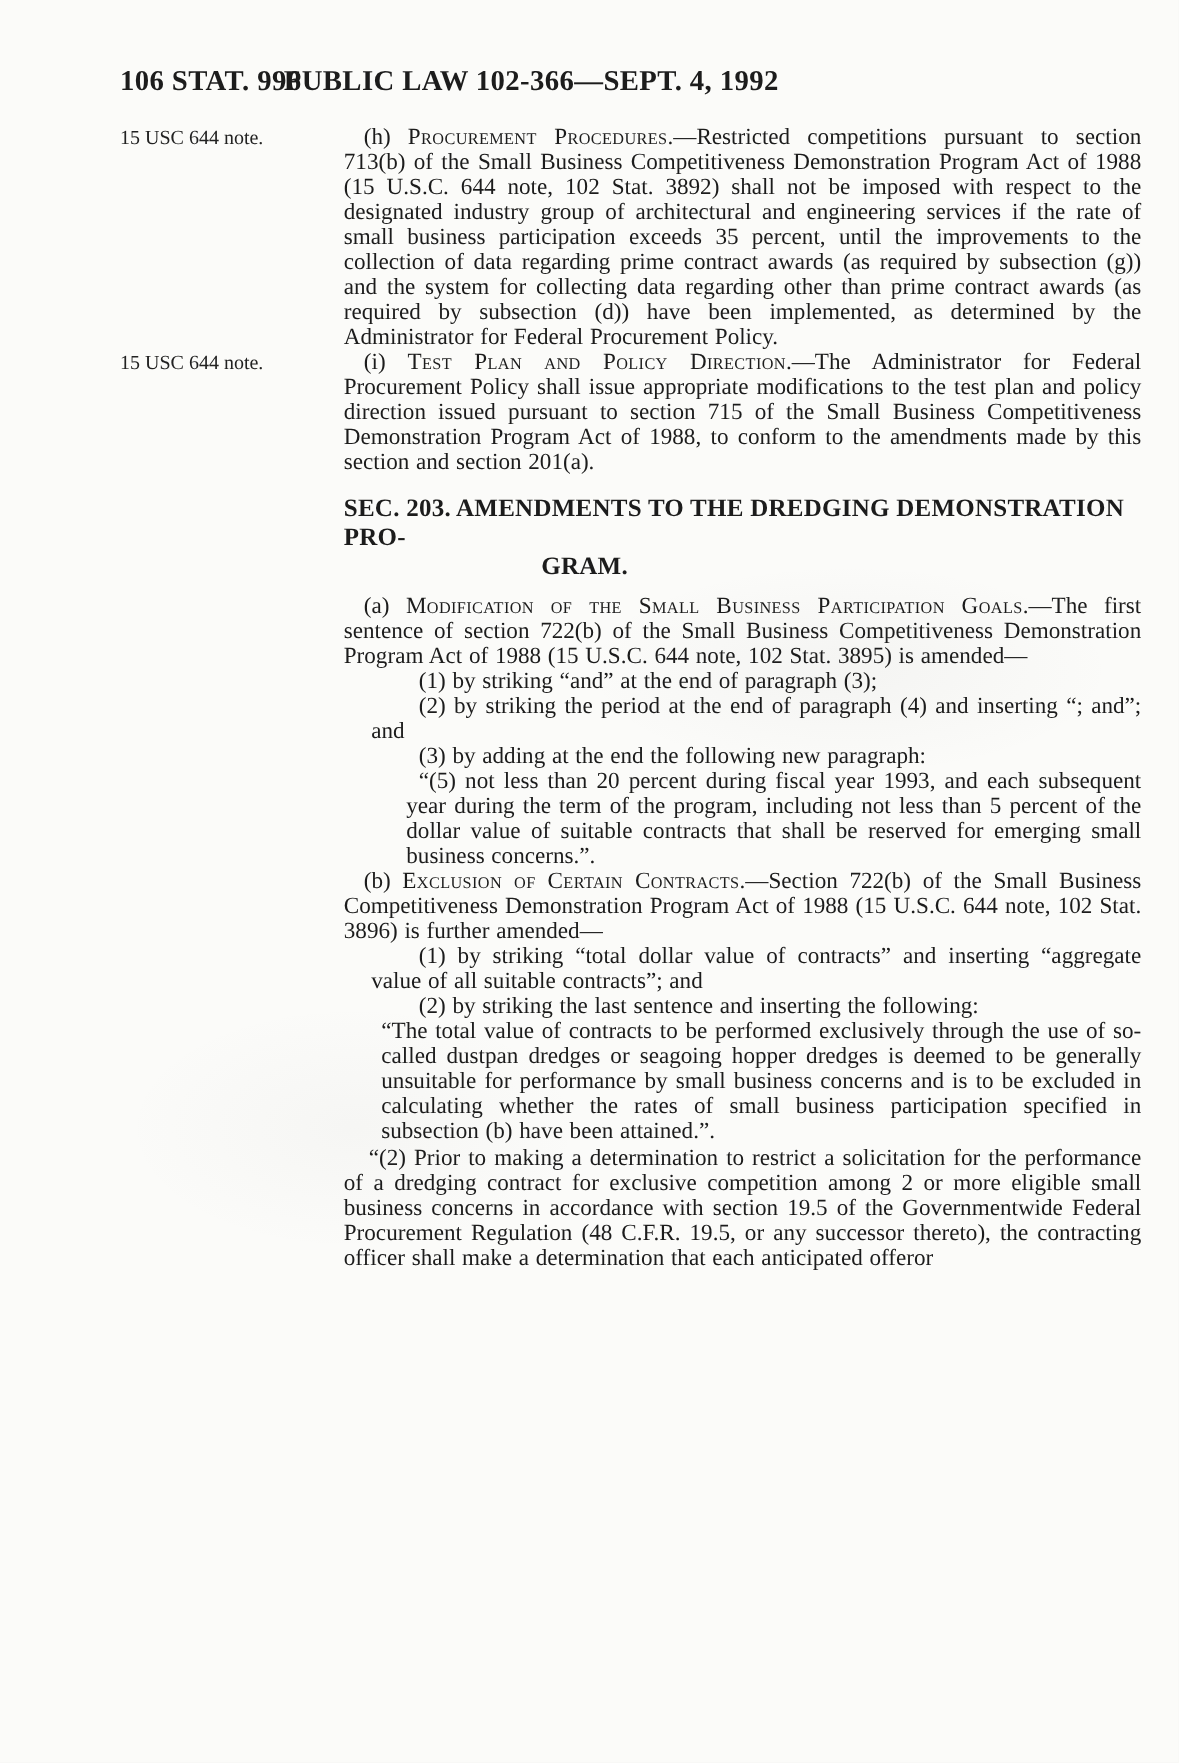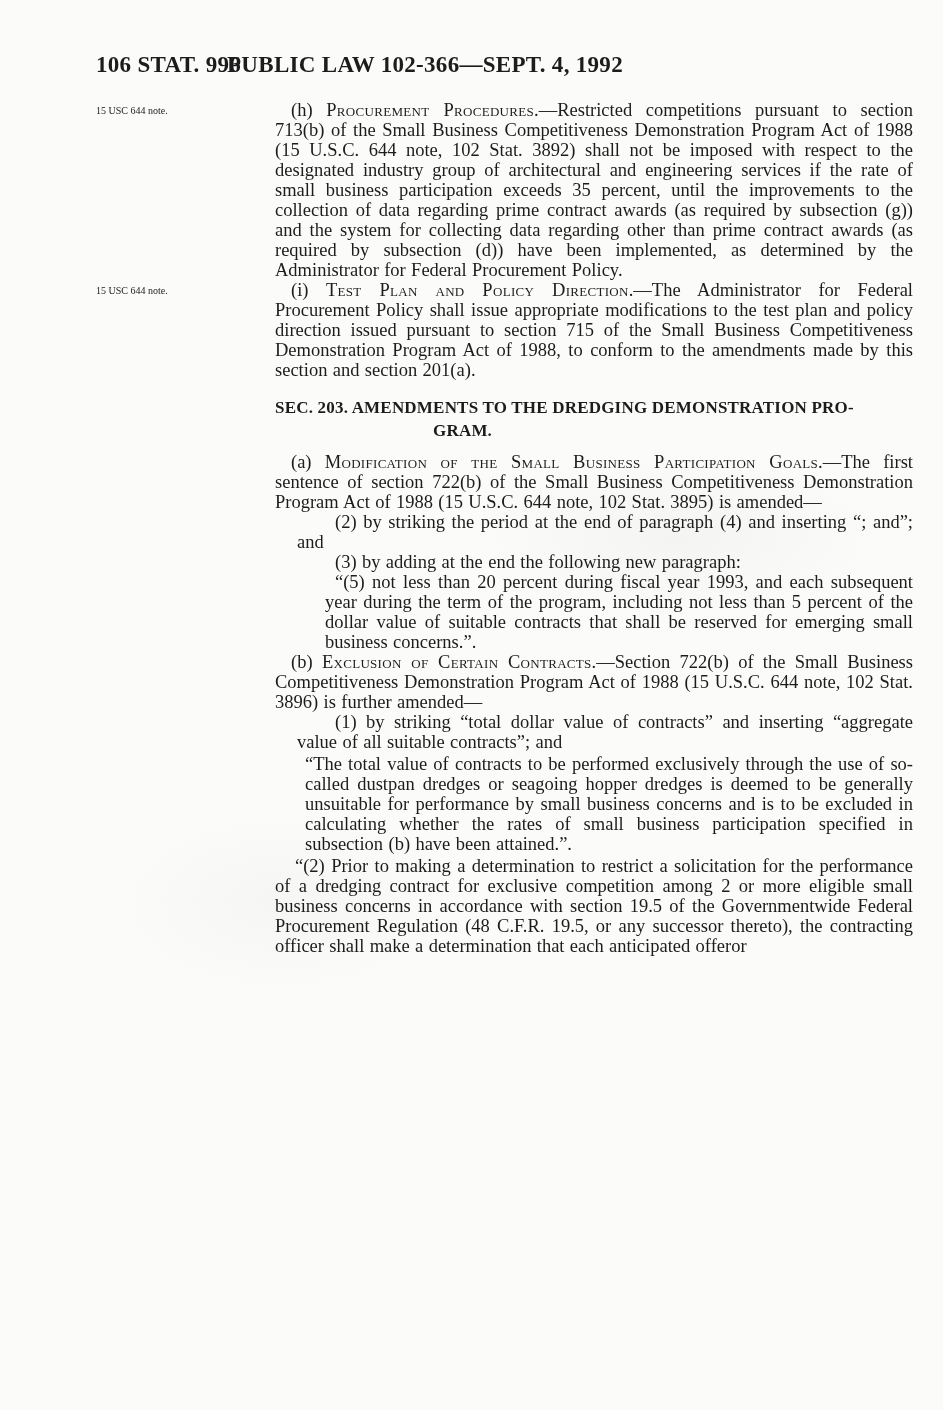--- a/index.html
+++ b/index.html
@@ -31,42 +31,42 @@
     white-space:nowrap;
   }
   .title-cell{
     width:638px;flex:none;
     font-weight:bold;font-size:23px;letter-spacing:0.3px;
     white-space:nowrap;
   }
   .block-row{display:flex;align-items:flex-start;}
   .note-col{
     width:131px;flex:none;
-    font-size:10px;line-height:17px;
+    font-size:16px;line-height:17px;
     padding-top:2px;
     color:#222;
   }
   .text-col{width:638px;flex:none;margin-left:48px;}
   .text-col p{
     margin:0;
     font-size:18.5px;
     line-height:20px;
     text-align:justify;
     word-spacing:0.04em;
     hyphens:auto;
   }
   p.subsection{text-indent:16px;}
   p.item{margin-left:22px;text-indent:38px;}
   p.quote-item{margin-left:50px;text-indent:10px;}
   p.quote-flush{margin-left:30px;text-indent:0;}
   p.quote-para{text-indent:20px;}
   .heading-block{margin:16px 0 10px 0;}
   .heading-block .hline{
     font-weight:bold;
-    font-size:17px;
+    font-size:20px;
     line-height:23px;
     text-align:left;
     text-indent:0;
     letter-spacing:0.2px;
   }
   .heading-block .hline.cont{padding-left:158px;}
   .smallcaps{font-variant:small-caps;letter-spacing:0.3px;}
 </style>
 </head>
 <body>
@@ -102,20 +102,26 @@
       </div>
       <div class="block-row">
         <div class="note-col"></div>
         <div class="text-col">
           <p class="subsection"><span>(a) </span><span class="smallcaps">Modification of the Small Business Participation Goals</span><span>.—The first sentence of section 722(b) of the Small Business Competitiveness Demonstration Program Act of 1988 (15 U.S.C. 644 note, 102 Stat. 3895) is amended—</span></p>
         </div>
       </div>
       <div class="block-row">
         <div class="note-col"></div>
         <div class="text-col">
+          <p class="item"><span>(1) by striking “and” at the end of paragraph (3);</span></p>
+        </div>
+      </div>
+      <div class="block-row">
+        <div class="note-col"></div>
+        <div class="text-col">
           <p class="item"><span>(2) by striking the period at the end of paragraph (4) and inserting “; and”; and</span></p>
         </div>
       </div>
       <div class="block-row">
         <div class="note-col"></div>
         <div class="text-col">
           <p class="item"><span>(3) by adding at the end the following new paragraph:</span></p>
         </div>
       </div>
       <div class="block-row">
@@ -131,20 +137,23 @@
         </div>
       </div>
       <div class="block-row">
         <div class="note-col"></div>
         <div class="text-col">
           <p class="item"><span>(1) by striking “total dollar value of contracts” and inserting “aggregate value of all suitable contracts”; and</span></p>
         </div>
       </div>
       <div class="block-row">
         <div class="note-col"></div>
+        <div class="text-col">
+          <p class="item"><span>(2) by striking the last sentence and inserting the following:</span></p>
+        </div>
       </div>
       <div class="block-row">
         <div class="note-col"></div>
         <div class="text-col">
           <p class="quote-flush"><span>“The total value of contracts to be performed exclusively through the use of so-called dustpan dredges or seagoing hopper dredges is deemed to be generally unsuitable for performance by small business concerns and is to be excluded in calculating whether the rates of small business participation specified in subsection (b) have been attained.”.</span></p>
         </div>
       </div>
       <div class="block-row">
         <div class="note-col"></div>
       </div>

